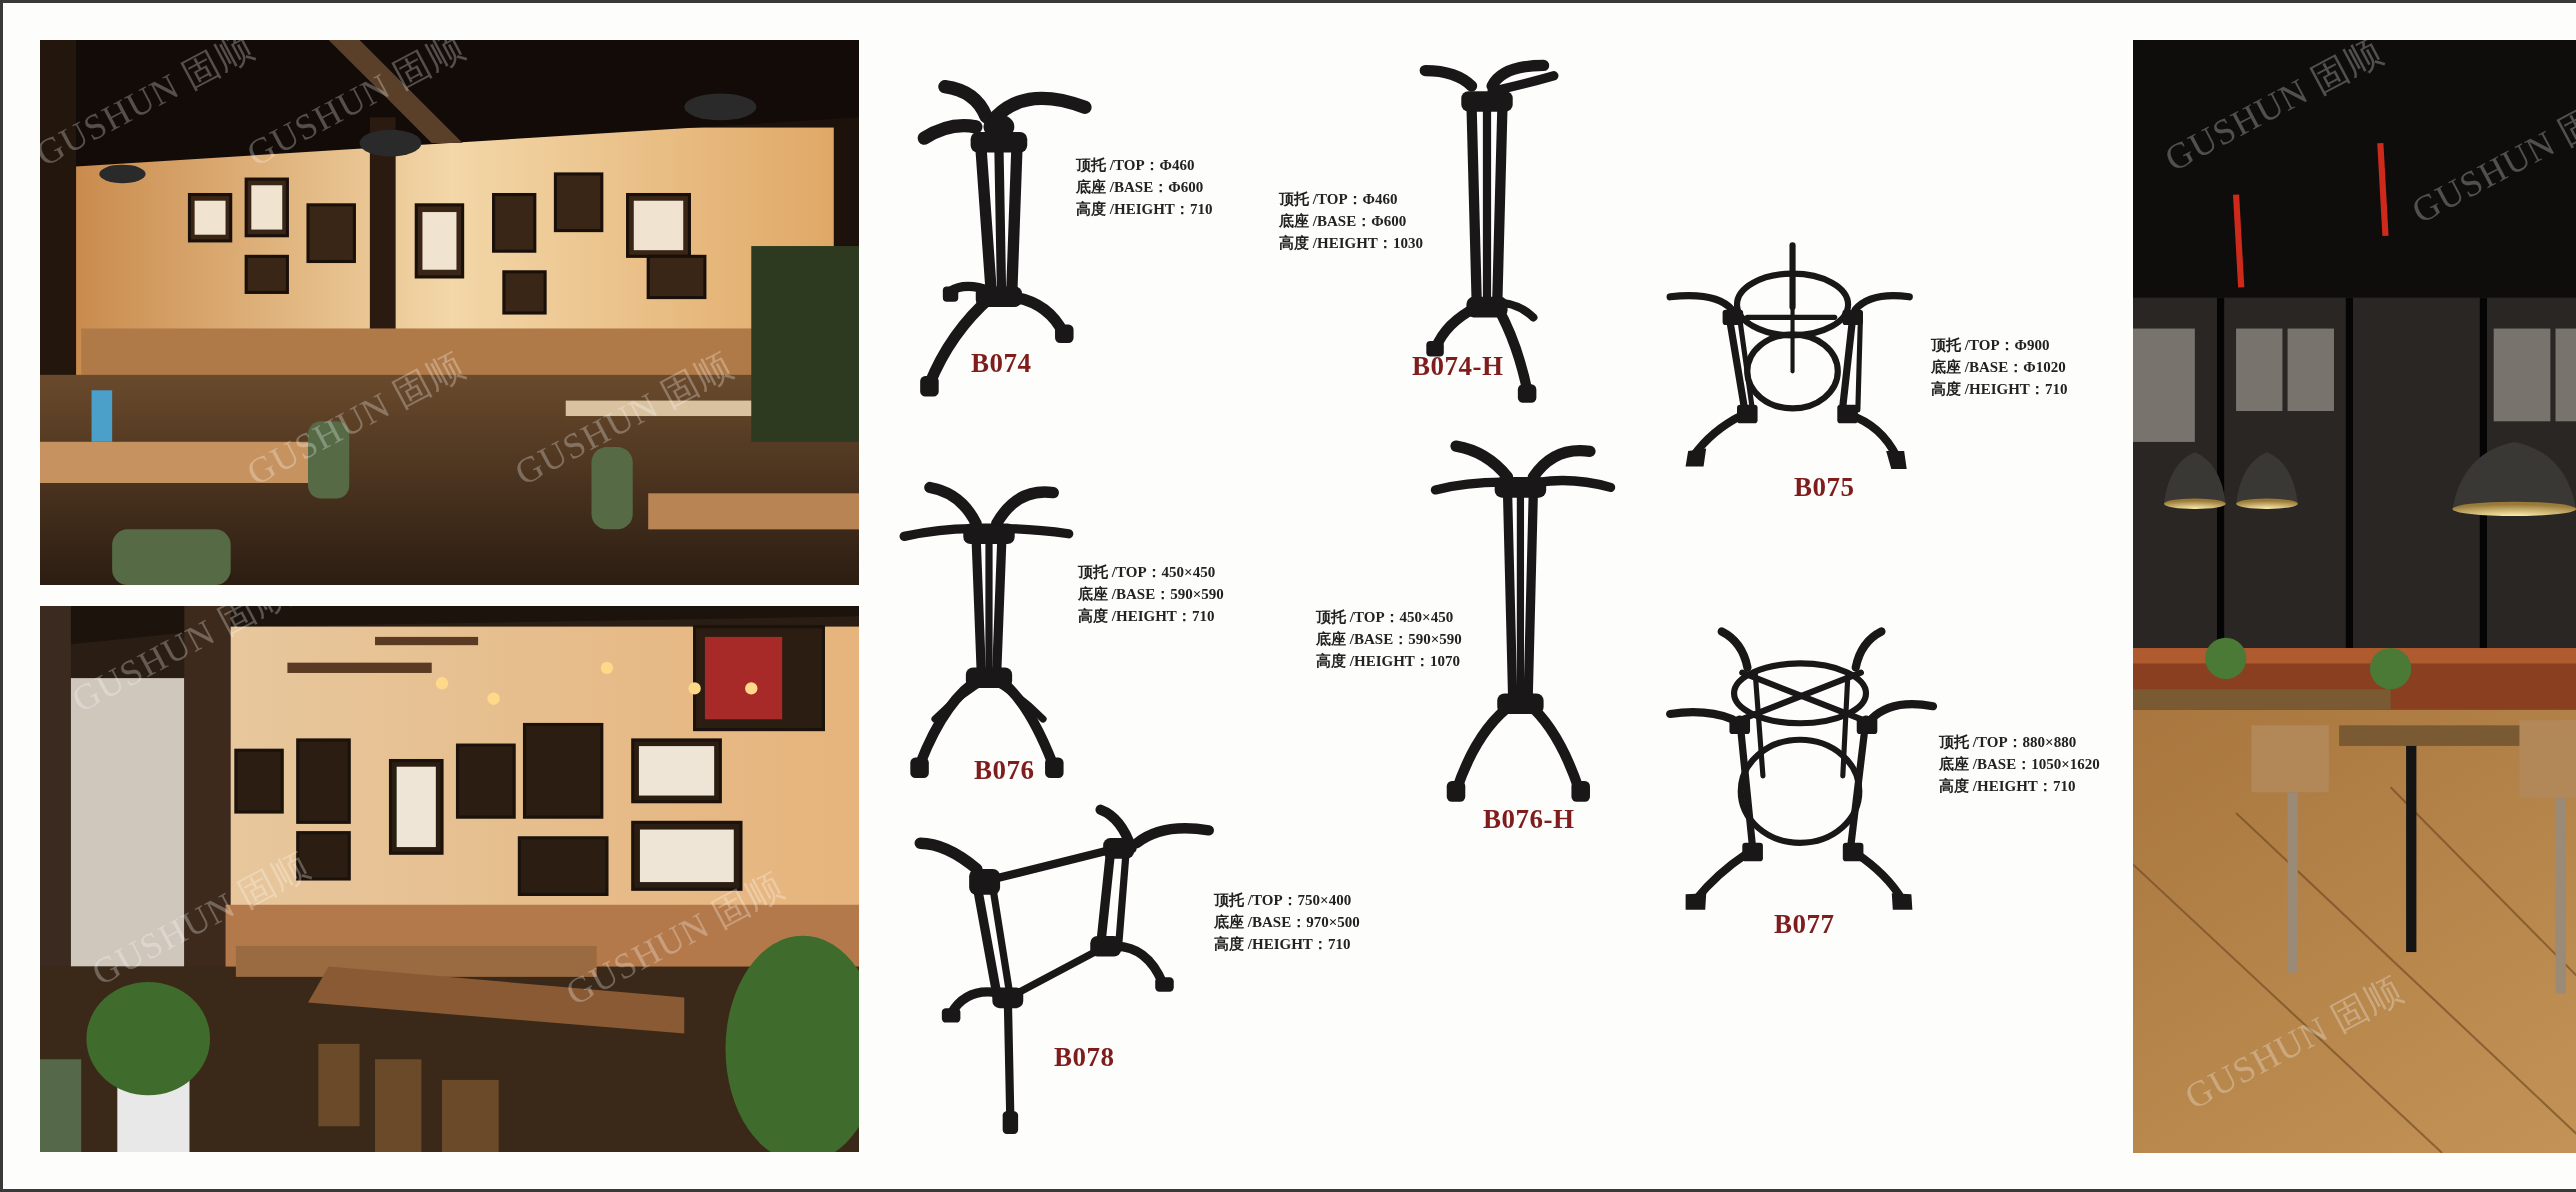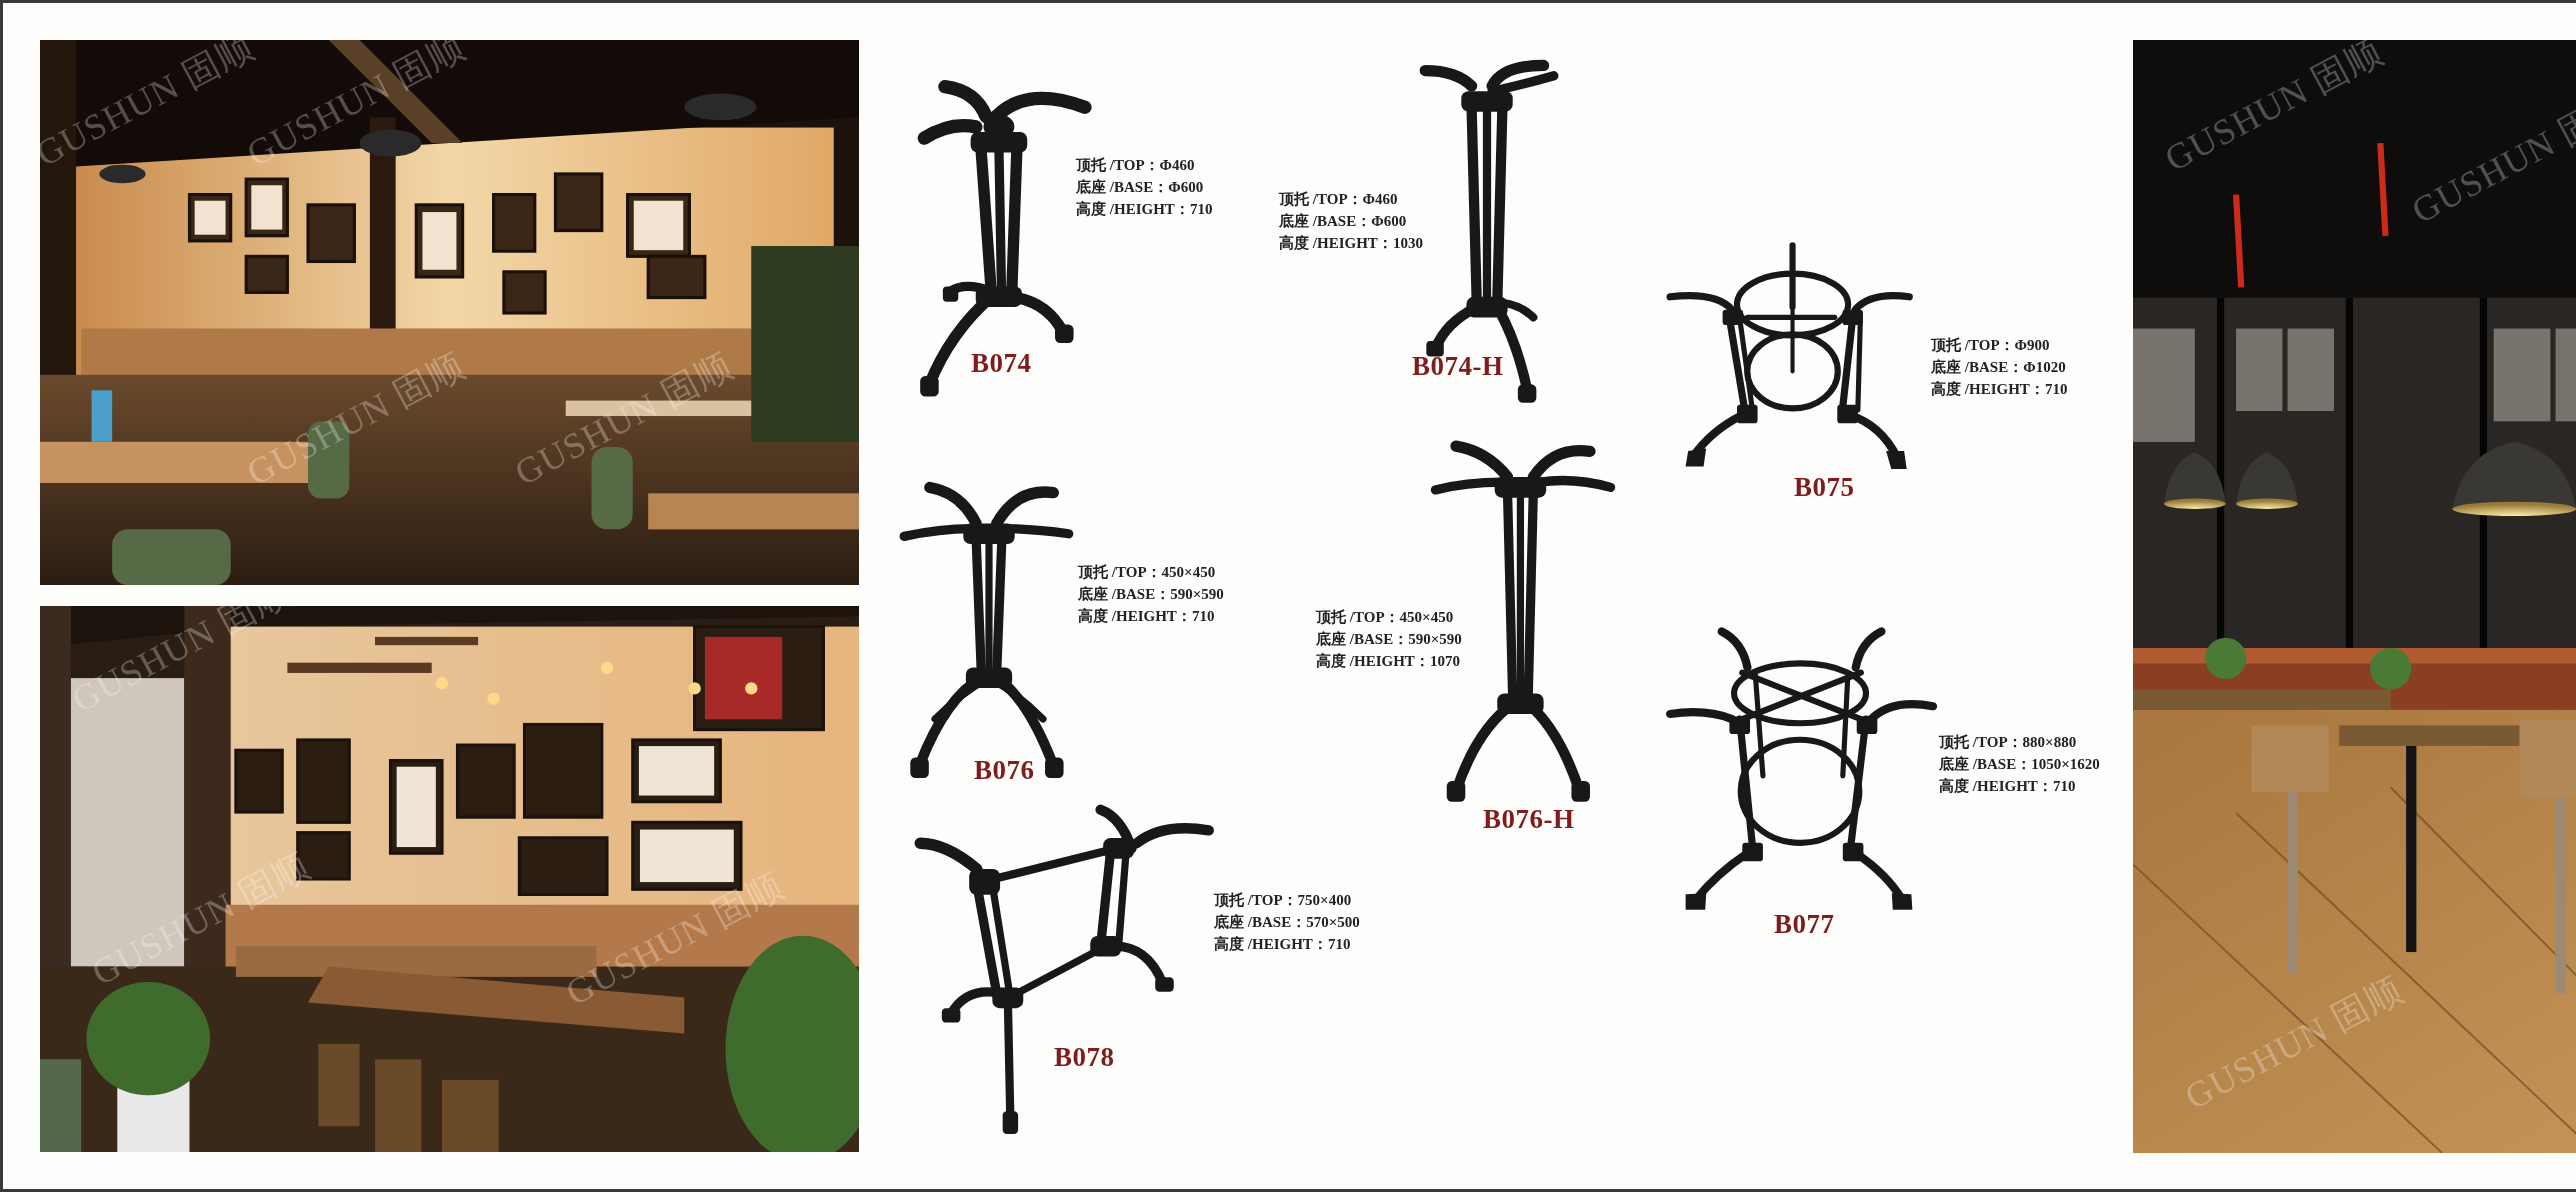--- a/index.html
+++ b/index.html
@@ -454,18 +454,18 @@
         <rect x="340" y="260" width="60" height="40" rx="14"></rect>
         <rect x="170" y="600" width="30" height="44" rx="8"></rect>
         <rect x="52" y="400" width="36" height="28" rx="8"></rect>
         <rect x="466" y="340" width="36" height="28" rx="8"></rect>
       </g>
     </svg>
   </div>
   <div class="model" style="left:1051px; top:1039px;">B078</div>
   <div class="spec" style="left:1211px; top:886px;">
     <div><span>顶托 /TOP：</span><span>750×400</span></div>
-    <div><span>底座 /BASE：</span><span>570×500</span></div>
+    <div><span>底座 /BASE：</span><span>970×500</span></div>
     <div><span>高度 /HEIGHT：</span><span>710</span></div>
   </div>
 
 </div>
 
 
 </body></html>

